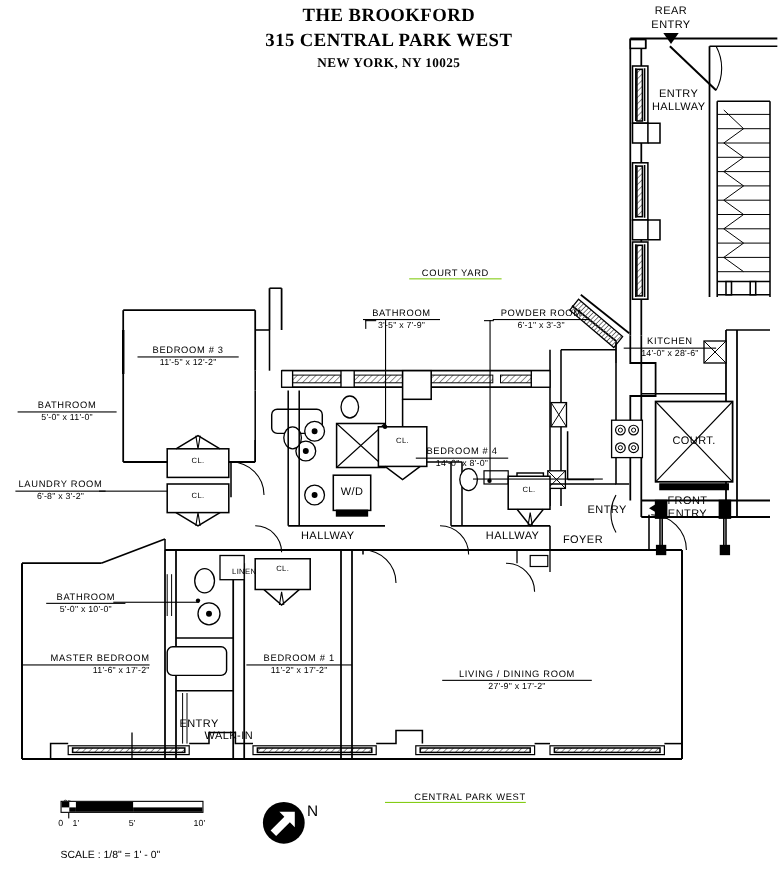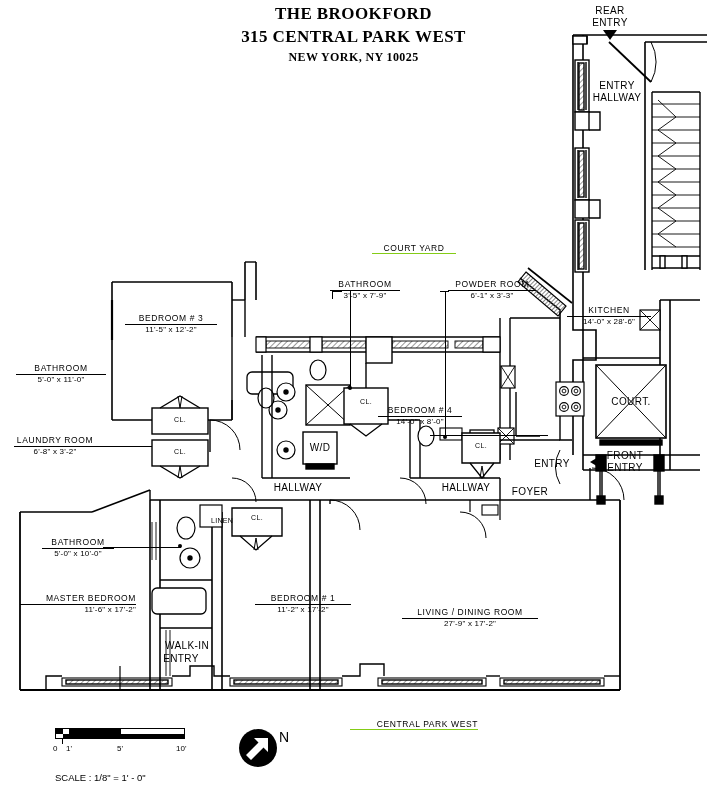--- a/index.html
+++ b/index.html
@@ -383,21 +383,21 @@
 <div class="lbl" style="left:42px;top:538px;width:72px;">
   <span class="nm">BATHROOM</span>
   <span class="dm">5'-0" x 10'-0"</span>
 </div>
 
 <div class="lbl" style="left:20px;top:594px;width:116px;text-align:right;">
   <span class="nm">MASTER BEDROOM</span>
   <span class="dm">11'-6" x 17'-2"</span>
 </div>
 
-<div class="lbl" style="left:224px;top:594px;width:96px;margin-left:31px;">
+<div class="lbl" style="left:224px;top:594px;width:96px;">
   <span class="nm">BEDROOM # 1</span>
   <span class="dm">11'-2" x 17'-2"</span>
 </div>
 
 <div class="lbl" style="left:402px;top:592px;width:136px;margin-top:16px;">
   <span class="nm">LIVING / DINING ROOM</span>
   <span class="dm">27'-9" x 17'-2"</span>
 </div>
 
 <div class="plain u" style="left:372px;top:244px;width:84px;">COURT YARD</div>
@@ -426,21 +426,21 @@
 <div class="tiny" style="left:166px;top:416px;width:28px;">CL.</div>
 <div class="tiny" style="left:166px;top:448px;width:28px;">CL.</div>
 <div class="tiny" style="left:352px;top:398px;width:28px;">CL.</div>
 <div class="tiny" style="left:467px;top:442px;width:28px;">CL.</div>
 <div class="tiny" style="left:243px;top:514px;width:28px;">CL.</div>
 
 <div class="tiny" style="left:205px;top:517px;width:34px;">LINEN</div>
 
 <div class="tiny2" style="left:304px;top:442px;width:32px;">W/D</div>
 
-<div class="tiny2" style="left:150px;top:640px;width:74px;">WALK-IN</div>
+<div class="tiny2" style="left:150px;top:664px;width:74px;padding-left:21px;">WALK-IN</div>
 <div class="tiny2" style="left:150px;top:653px;width:62px;">ENTRY</div>
 
 <div class="sm" style="left:57px;top:726px;">6"</div>
 <div class="ld" style="left:62px;top:738px;width:1px;height:6px;"></div>
 
 <div id="scalewrap">
   <div id="sbar">
     <div class="half" style="left:0;width:6.5px;"></div>
     <div class="half" style="left:6.5px;top:4.5px;width:6.5px;"></div>
     <div class="seg" style="left:13px;width:52px;"></div>

